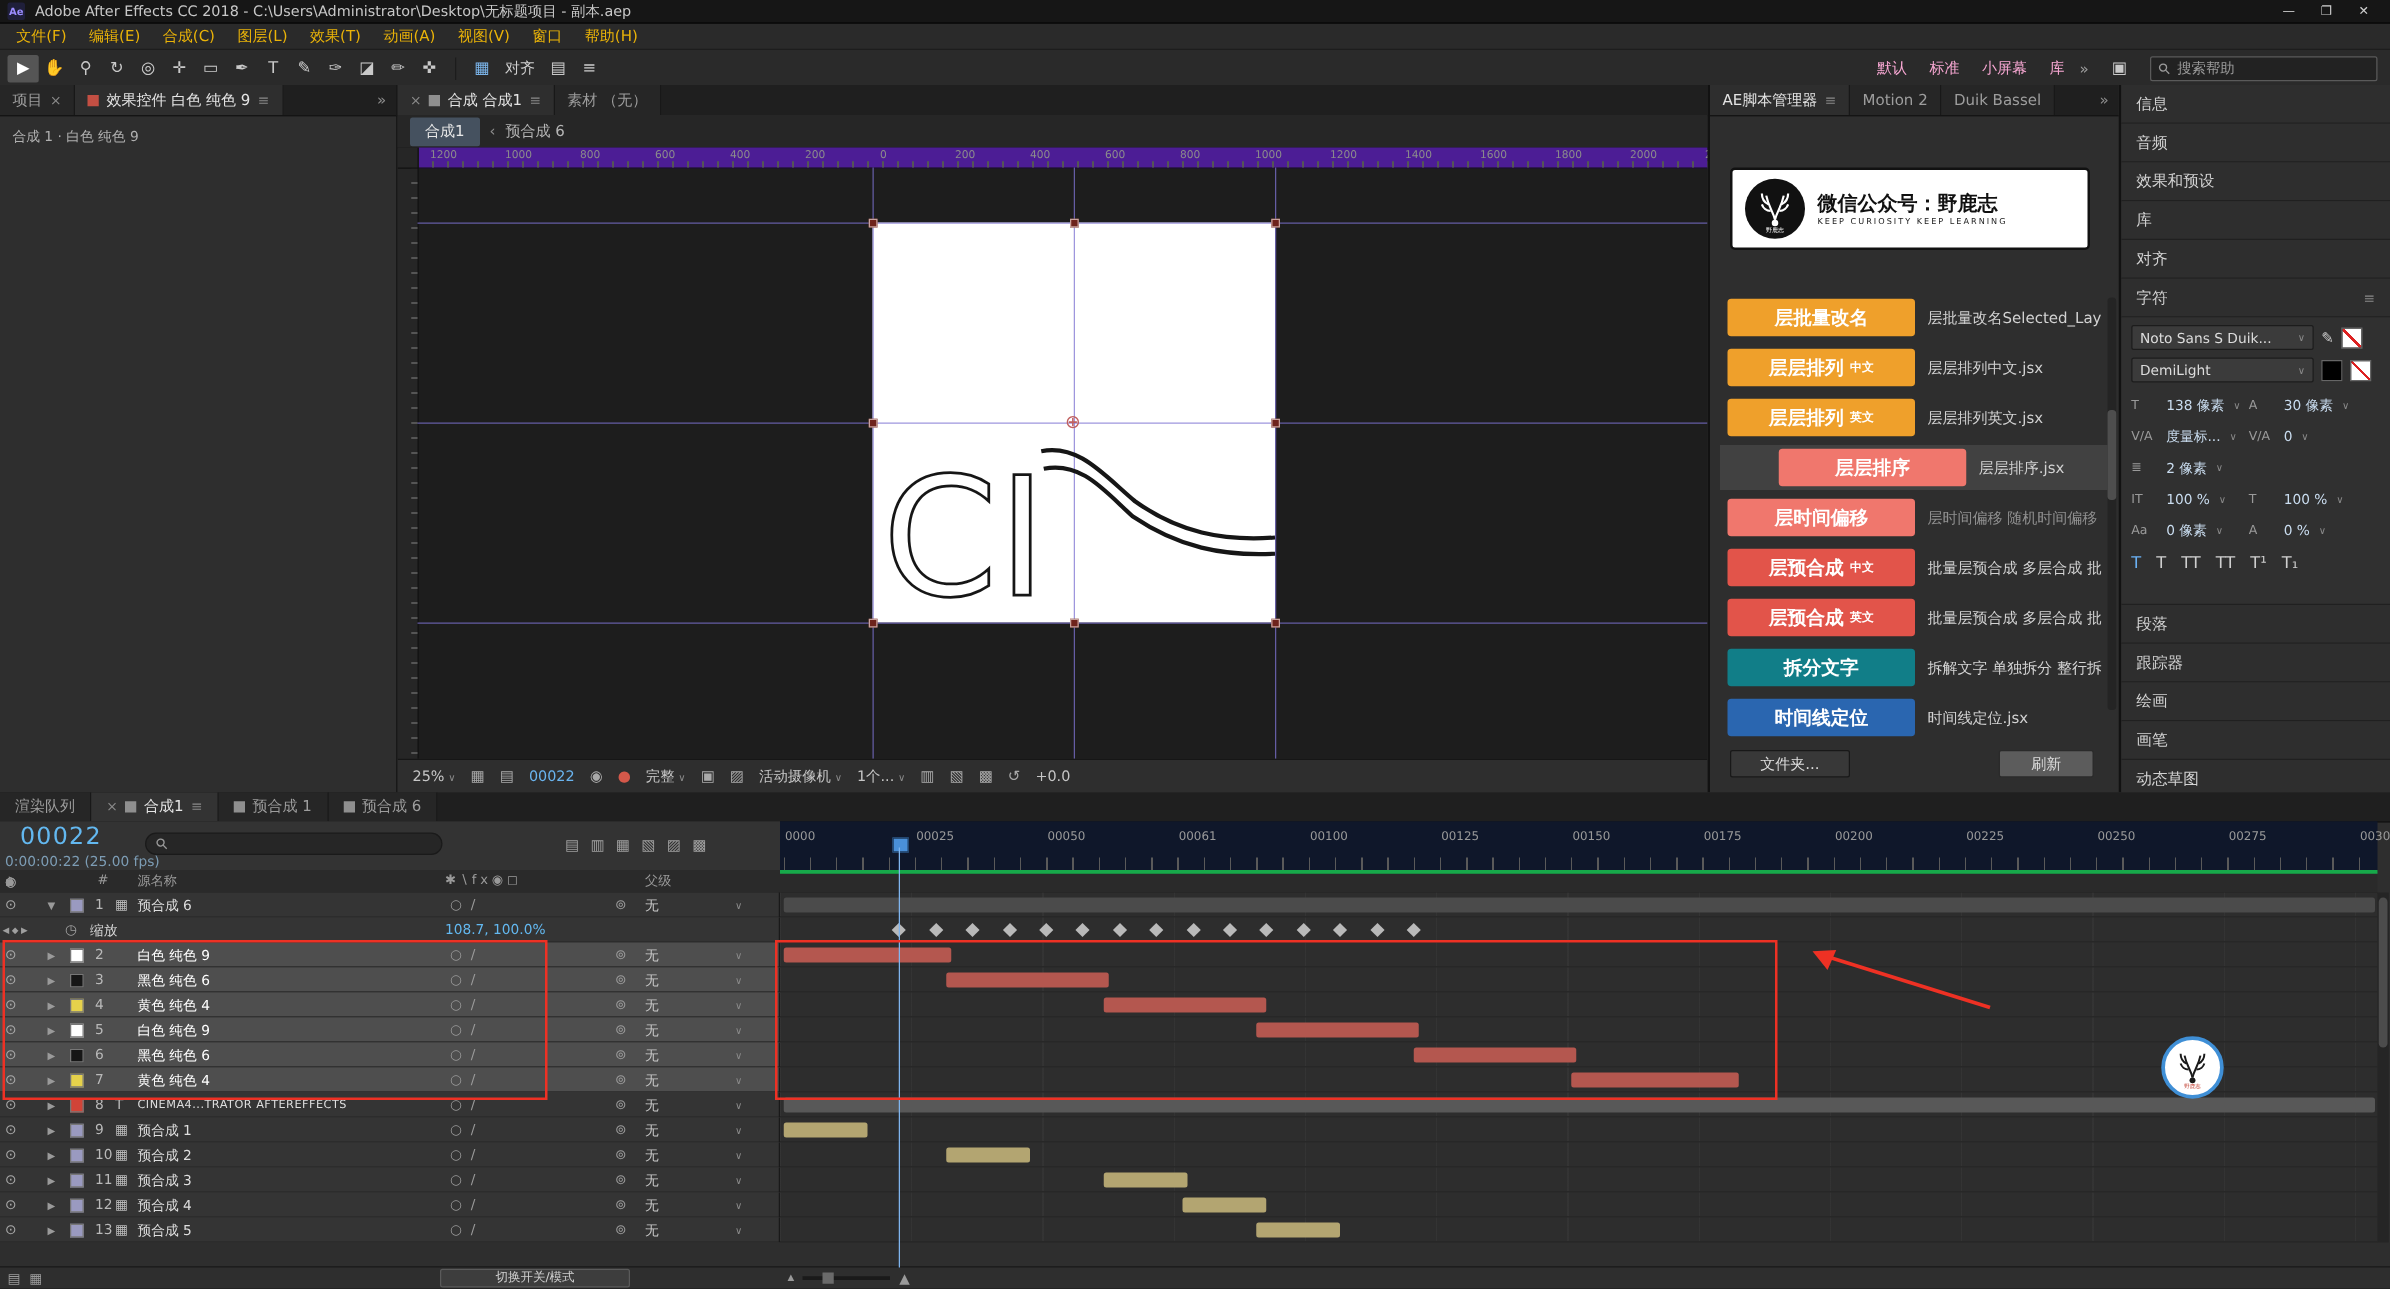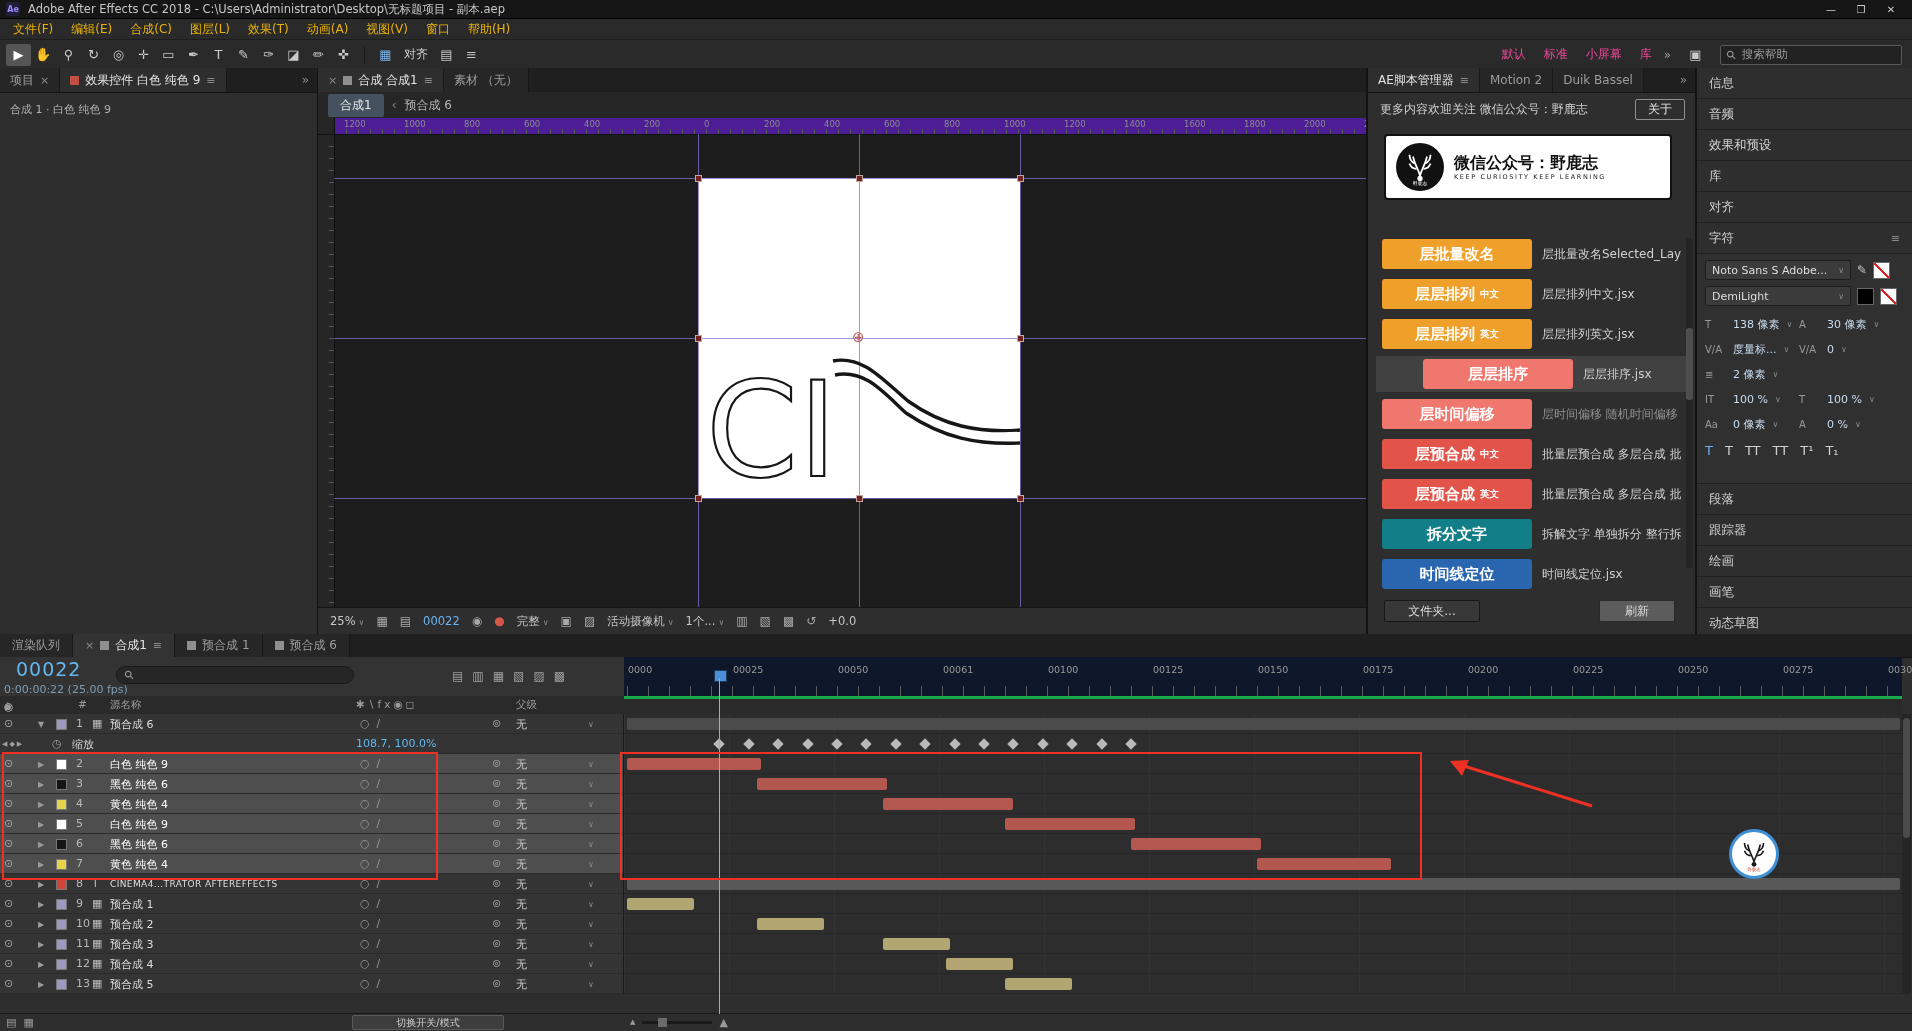--- a/index.html
+++ b/index.html
@@ -16,21 +16,21 @@
   
   .menubar{height:20px;background:#2a2a2a;display:flex;align-items:center;padding-left:4px;border-bottom:1px solid #1d1d1d;}
   .menu-item{padding:0 9px;font-size:12px;color:#eab308;}
   .toolbar{height:29px;background:#2a2a2a;display:flex;align-items:center;padding:0 6px;gap:2px;border-bottom:1px solid #121212;}
   .tool{width:25px;height:22px;display:inline-flex;align-items:center;justify-content:center;color:#c9c9c9;font-size:13px;border-radius:2px;}
   .tool.active{background:#555;color:#fff;}
   .tb-sep{width:1px;height:18px;background:#1c1c1c;margin:0 6px;}
   .snapicon{color:#7ab3e8;}
   .tb-label{font-size:12px;margin:0 4px;color:#d0d0d0;}
   .tb-right{margin-left:auto;display:flex;align-items:center;gap:12px;padding-right:4px;}
-  .ws-item{font-size:12px;color:#ec4899;}
+  .ws-item{font-size:12px;color:#f9a8d4;}
   .ws-more{color:#9a9a9a;}
   .searchbox{display:flex;align-items:center;gap:6px;width:168px;height:18px;border:1px solid #5a5a5a;border-radius:2px;background:#222;padding:0 6px;color:#9a9a9a;font-size:11.5px;}
   .mag{display:inline-block;transform:rotate(-45deg);font-size:12px;color:#9a9a9a;}
   
   .workspace{position:absolute;top:68px;left:0;width:1912px;height:566px;background:#121212;}
   .panel{position:absolute;top:0;height:566px;background:#2e2e2e;overflow:hidden;}
   .panel-left{left:0;width:317px;}
   .panel-center{left:318px;width:1048px;}
   .panel-scripts{left:1368px;width:327px;}
   .panel-right{left:1697px;width:215px;}
@@ -322,24 +322,20 @@
             <span class="hamb">≡</span>
           </span>
           <span class="ptab">
             <span>Motion 2</span>
           </span>
           <span class="ptab">
             <span>Duik Bassel</span>
           </span>
           <span class="strip-more">»</span>
         </div>
-      <div class="notice">
-        <span>更多内容欢迎关注 微信公众号：野鹿志</span>
-        <span class="about">关于</span>
-      </div>
       <div class="logobox">
         <span class="logocircle">
           <svg viewBox="0 0 48 48" width="42" height="42">
             <g stroke="#fff" fill="none" stroke-width="2">
               <path d="M24 34 C22 26 18 22 16 12"></path>
                 <path d="M18 20 C14 18 12 14 12 10"></path>
                 <path d="M20 26 C16 26 13 23 12 20"></path>
               <path d="M24 34 C26 26 30 22 32 12"></path>
                 <path d="M30 20 C34 18 36 14 36 10"></path>
                 <path d="M28 26 C32 26 35 23 36 20"></path>
@@ -426,21 +422,21 @@
         <div class="side-sec">效果和预设</div>
         <div class="side-sec">库</div>
         <div class="side-sec">对齐</div>
         <div class="side-sec">
           <span>字符</span>
           <span class="hamb">≡</span>
         </div>
         <div class="charbox">
           <div class="fieldrow">
             <span class="dd">
-              <span>Noto Sans S Adobe...</span>
+              <span>Noto Sans S Duik...</span>
               <span class="cs-caret">∨</span>
             </span>
             <span class="eyedrop">✎</span>
             <span class="nocolor"></span>
           </div>
           <div class="fieldrow">
             <span class="dd">
               <span>DemiLight</span>
               <span class="cs-caret">∨</span>
             </span>

